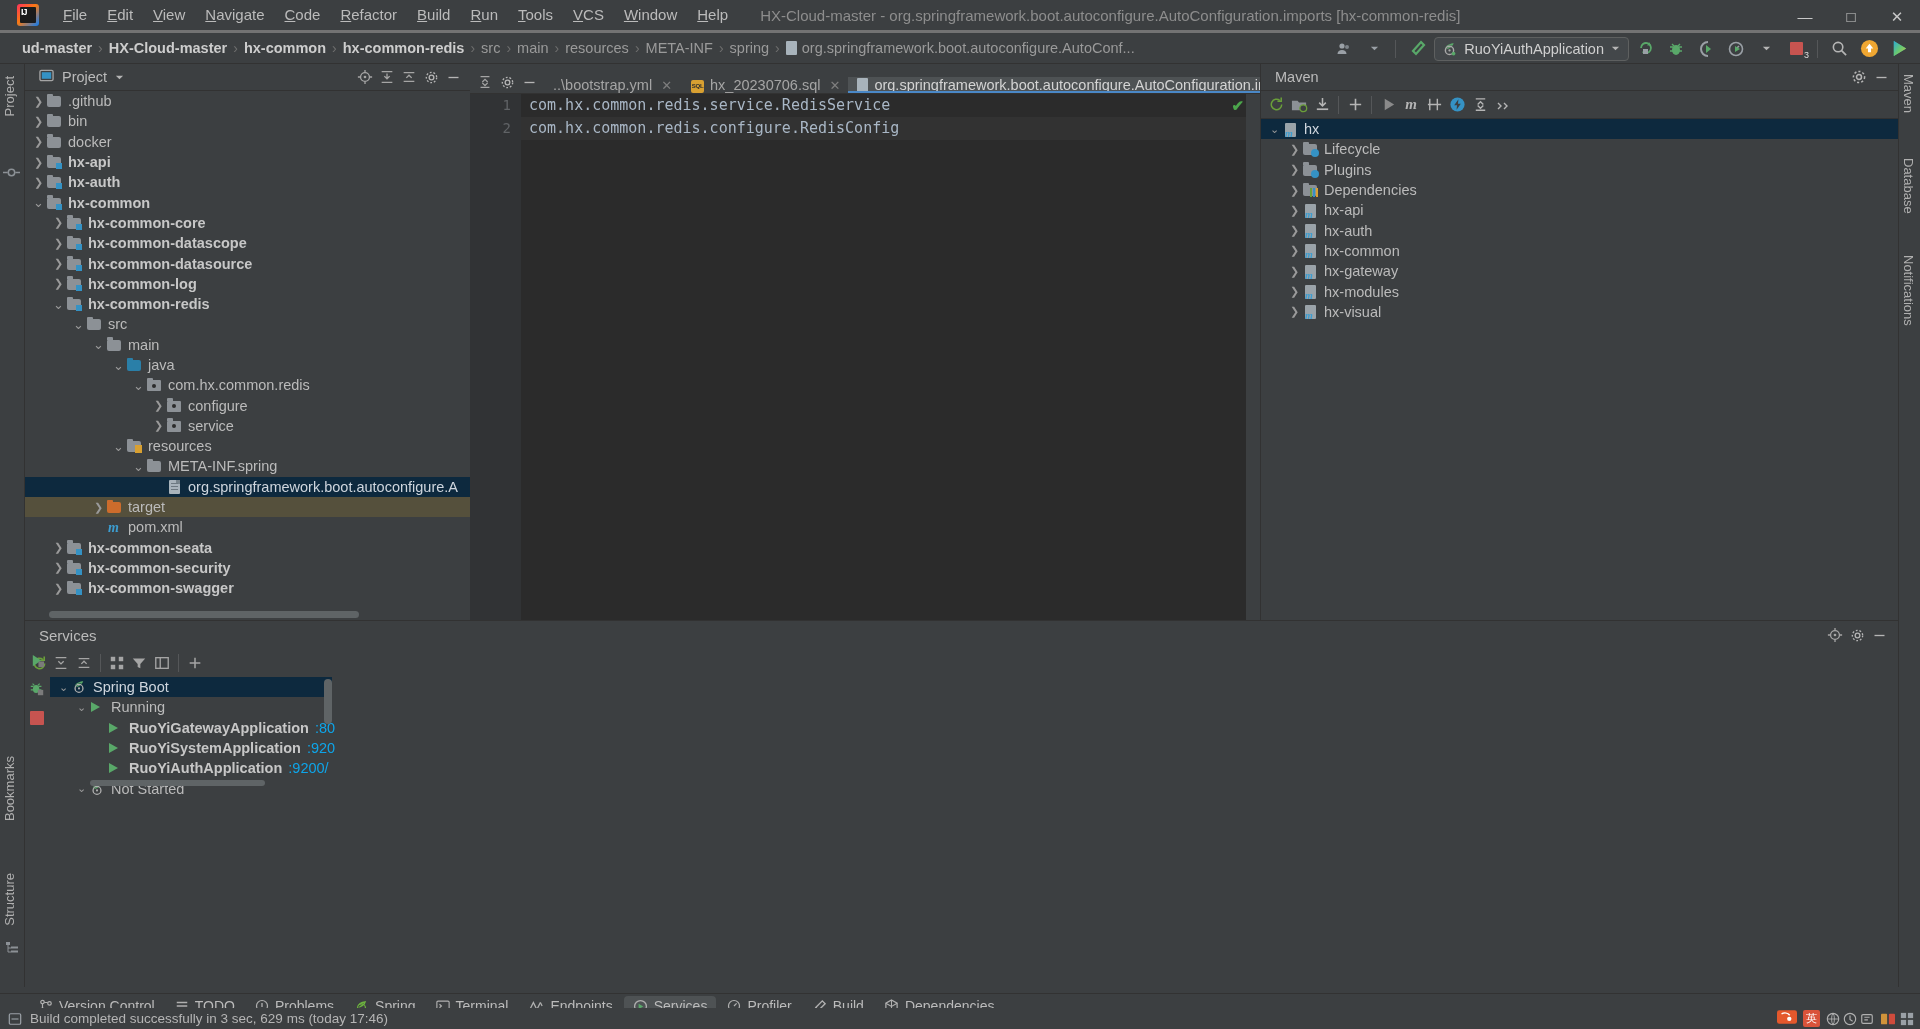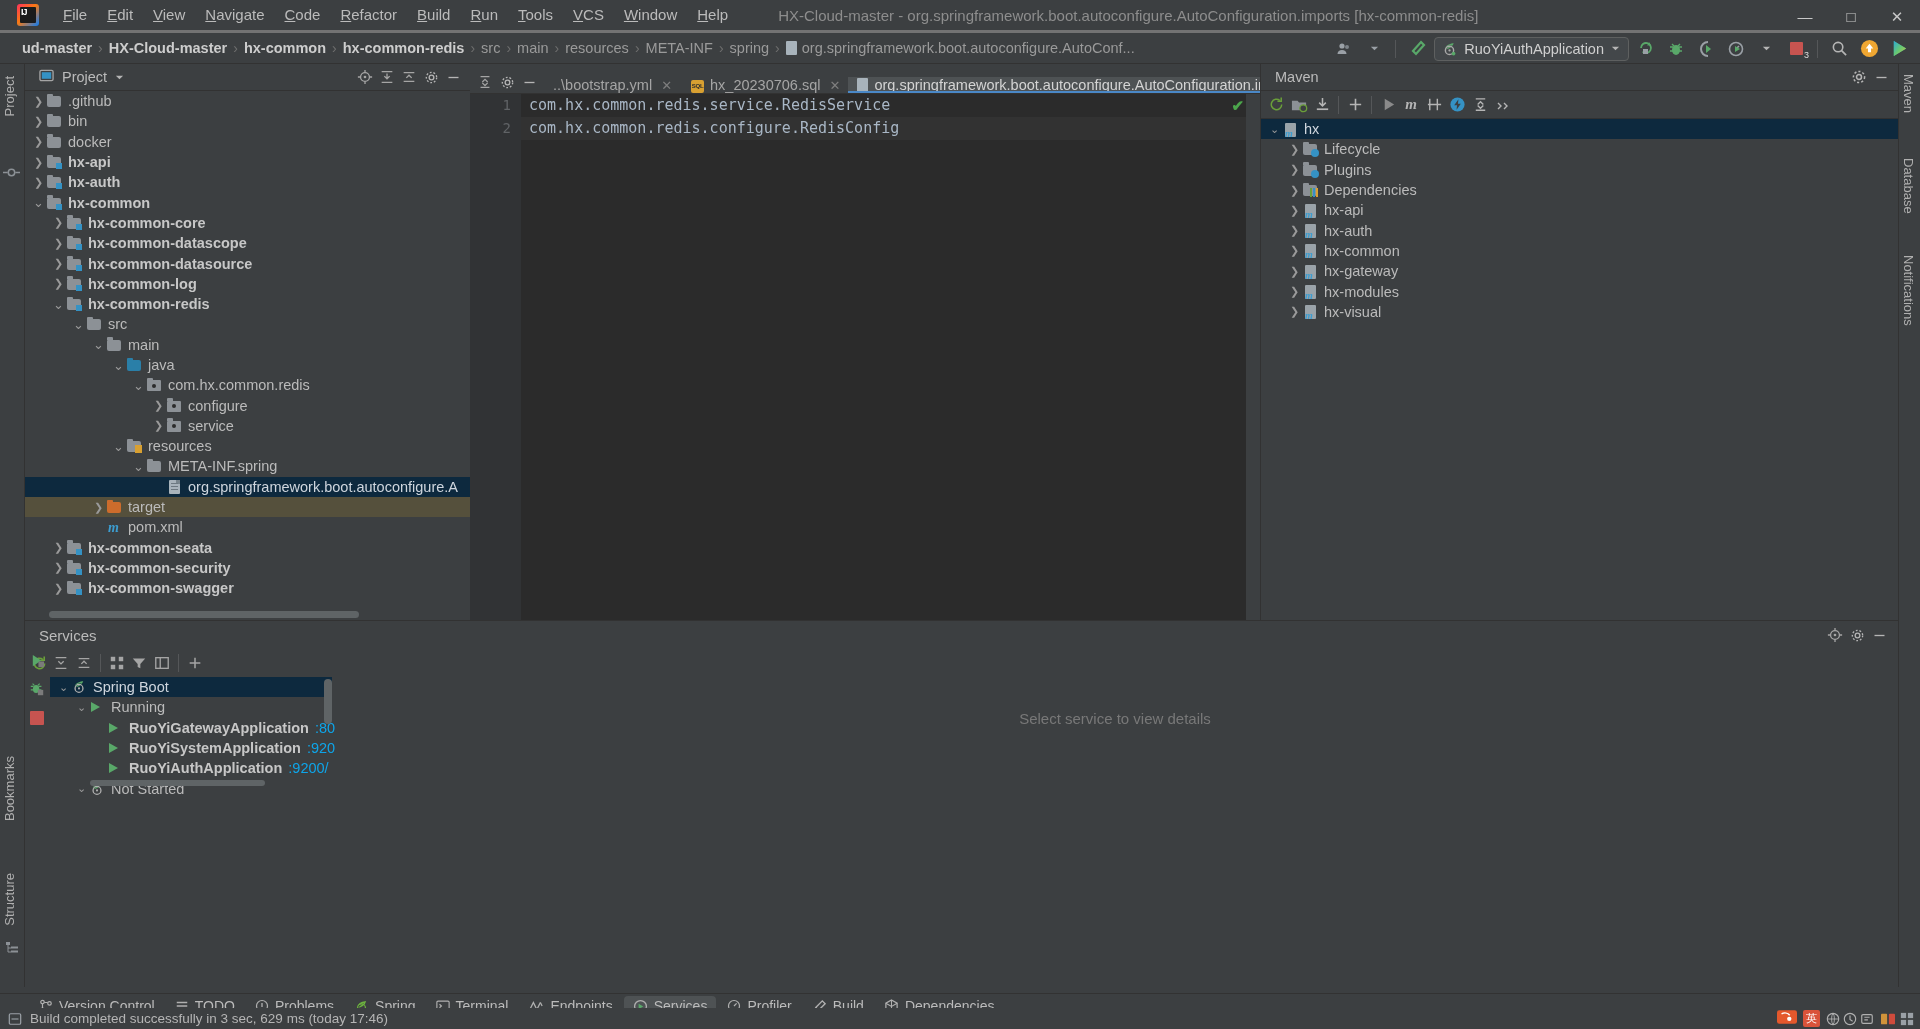--- a/index.html
+++ b/index.html
@@ -18,21 +18,21 @@
     background:#3c3f41; display:flex; align-items:center;
     border-bottom:3px solid #737373;
   }
   .ij-logo{ width:22px; height:22px; margin-left:17px; margin-right:14px; position:relative; flex:none;}
   .ij-logo .sq{ position:absolute; inset:0; border-radius:3px; background:linear-gradient(135deg,#fe315d 0%,#f97a12 45%,#087cfa 100%); }
   .ij-logo .inner{ position:absolute; left:3px; top:3px; right:3px; bottom:3px; background:#1b1b1b; border-radius:1px;}
   .ij-logo .ij{ position:absolute; left:4px; top:3px; color:#fff; font-size:9px; font-weight:bold; letter-spacing:-1px;}
   .menu{ display:flex; align-items:center; height:33px; }
   .menu-item{ padding:3px 10px; font-size:15px; color:#bbbbbb; cursor:default; line-height:18px;}
   .menu-item u{ text-decoration:underline; }
-  .win-title{ margin-left:40px; font-size:15px; color:#8d8d8d; white-space:nowrap;}
+  .win-title{ margin-left:22px; font-size:15px; color:#8d8d8d; white-space:nowrap;}
   .win-ctrl{ position:absolute; right:0; top:0; height:33px; display:flex; align-items:center;}
   .wbtn{ width:46px; height:33px; display:flex; align-items:center; justify-content:center; color:#c8c8c8; font-size:15px;}
 
   
   .navbar{
     position:absolute; left:0; top:33px; width:1920px; height:31px;
     background:#3c3f41; display:flex; align-items:center;
     border-bottom:1px solid #323232;
   }
   .crumbs{ display:flex; align-items:center; margin-left:18px; overflow:hidden; }
@@ -1016,23 +1016,20 @@
                 <path d="M12.5 2.5c-3 .2-7.5 1.3-9 5.2 2-2.3 5-3.2 8-3.4-2.6 1-5.4 2.3-6.9 4.6 2.6-.9 5.6-1.1 7.9-6.4z" fill="#59a869"></path>
                 <circle cx="8" cy="10" r="4.2" fill="none" stroke="#b0b0b0" stroke-width="1.4"></circle>
                 <circle cx="8" cy="10" r="1.1" fill="#b0b0b0"></circle>
               </svg></span>
             <span class="lbl">Not Started</span>
           </div>
         </div>
       <div class="svc-scroll"></div>
       <div class="svc-hscroll"></div>
     </div>
-    <div class="svc-right">
-      <span class="svc-empty">Select service to view details</span>
-    </div>
   </div>
 
   <div class="bottombar" id="bottom-host">
       <div class="bb-item">
         <span style="display:flex;align-items:center">
           <svg width="14" height="14" viewBox="0 0 16 16">
             <circle cx="4" cy="3.5" r="2" fill="none" stroke="#b0b0b0" stroke-width="1.4"></circle>
             <circle cx="4" cy="12.5" r="2" fill="none" stroke="#b0b0b0" stroke-width="1.4"></circle>
             <circle cx="12" cy="5" r="2" fill="none" stroke="#b0b0b0" stroke-width="1.4"></circle>
             <path d="M4 5.5v5M6 4h4" stroke="#b0b0b0" stroke-width="1.3" fill="none"></path>

